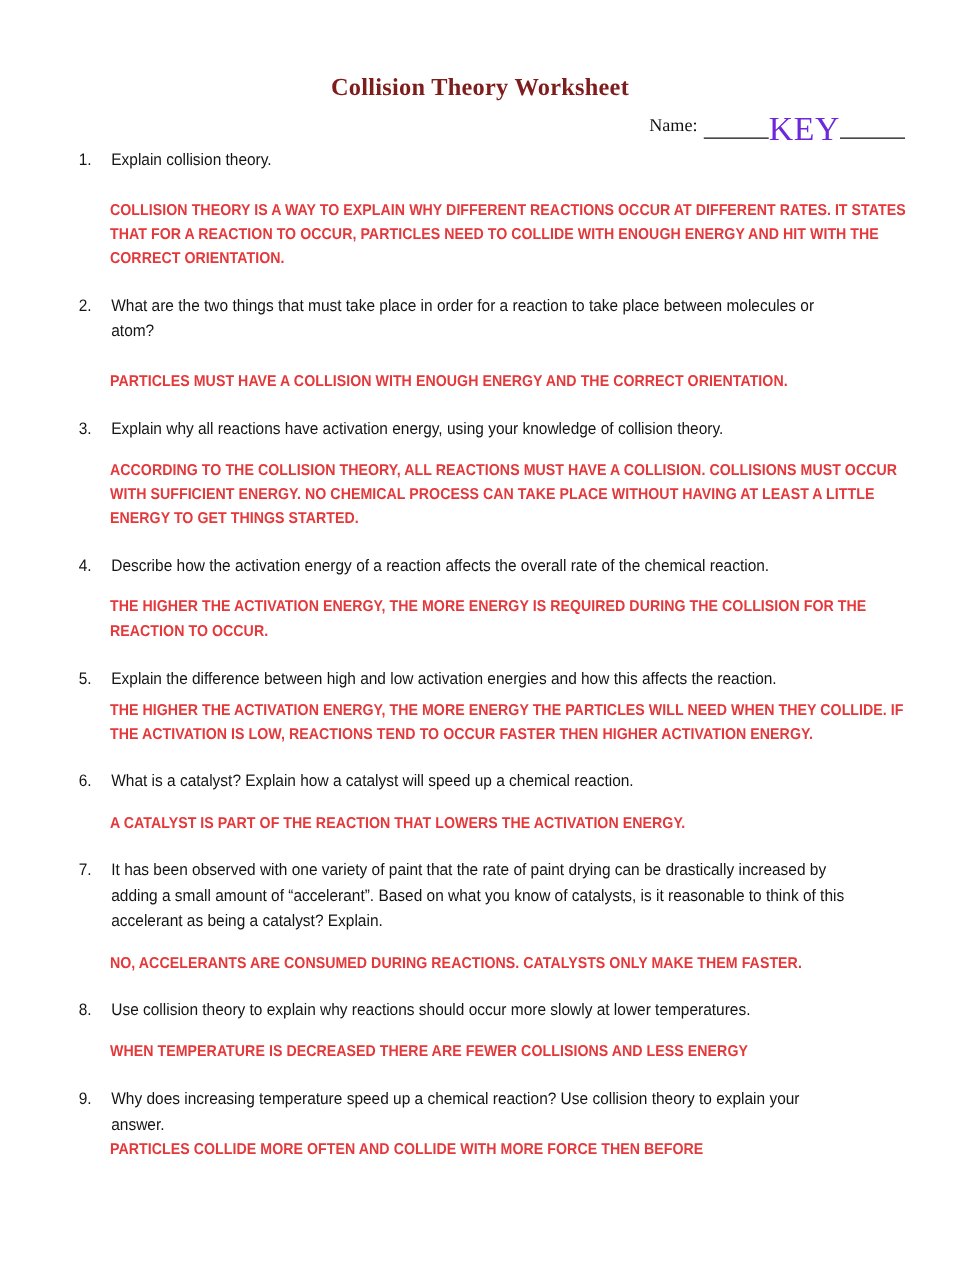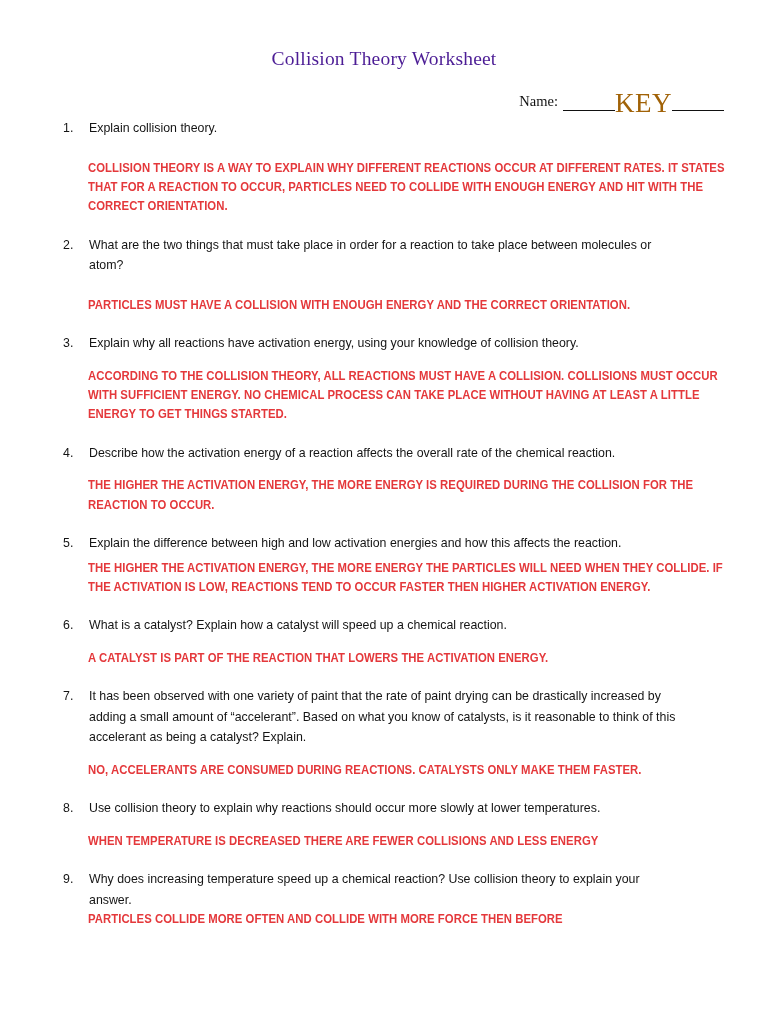--- a/index.html
+++ b/index.html
@@ -19,29 +19,29 @@
     position: relative;
     width: 768px;
     height: 1024px;
     background: #ffffff;
     overflow: hidden;
   }
 
   
   .doc-title {
     position: absolute;
-    top: 48px;
+    top: 60px;
     left: 0;
     width: 768px;
     text-align: center;
     font-family: "Liberation Serif", "DejaVu Serif", serif;
-    font-weight: normal;
+    font-weight: bold;
     font-size: 19.5px;
     letter-spacing: 0.2px;
-    color: #4c1d95;
+    color: #7f1d1d;
   }
 
   .name-line {
     position: absolute;
     top: 93px;
     right: 44px;
     display: flex;
     align-items: flex-end;
     font-family: "Liberation Serif", "DejaVu Serif", serif;
     color: #111;
@@ -55,21 +55,21 @@
   .name-blank-left,
   .name-blank-right {
     display: inline-block;
     border-bottom: 1.6px solid #111;
     height: 17px;
   }
   .name-blank-left { width: 52px; margin-left: 5px; }
   .name-blank-right { width: 52px; }
   .key-word {
     display: inline-block;
-    color: #a16207;
+    color: #6d28d9;
     font-family: "Liberation Serif", "DejaVu Serif", serif;
     font-size: 27px;
     line-height: 17px;
     letter-spacing: 0.5px;
     position: relative;
     top: 1px;
   }
 
   
   .qlist {

